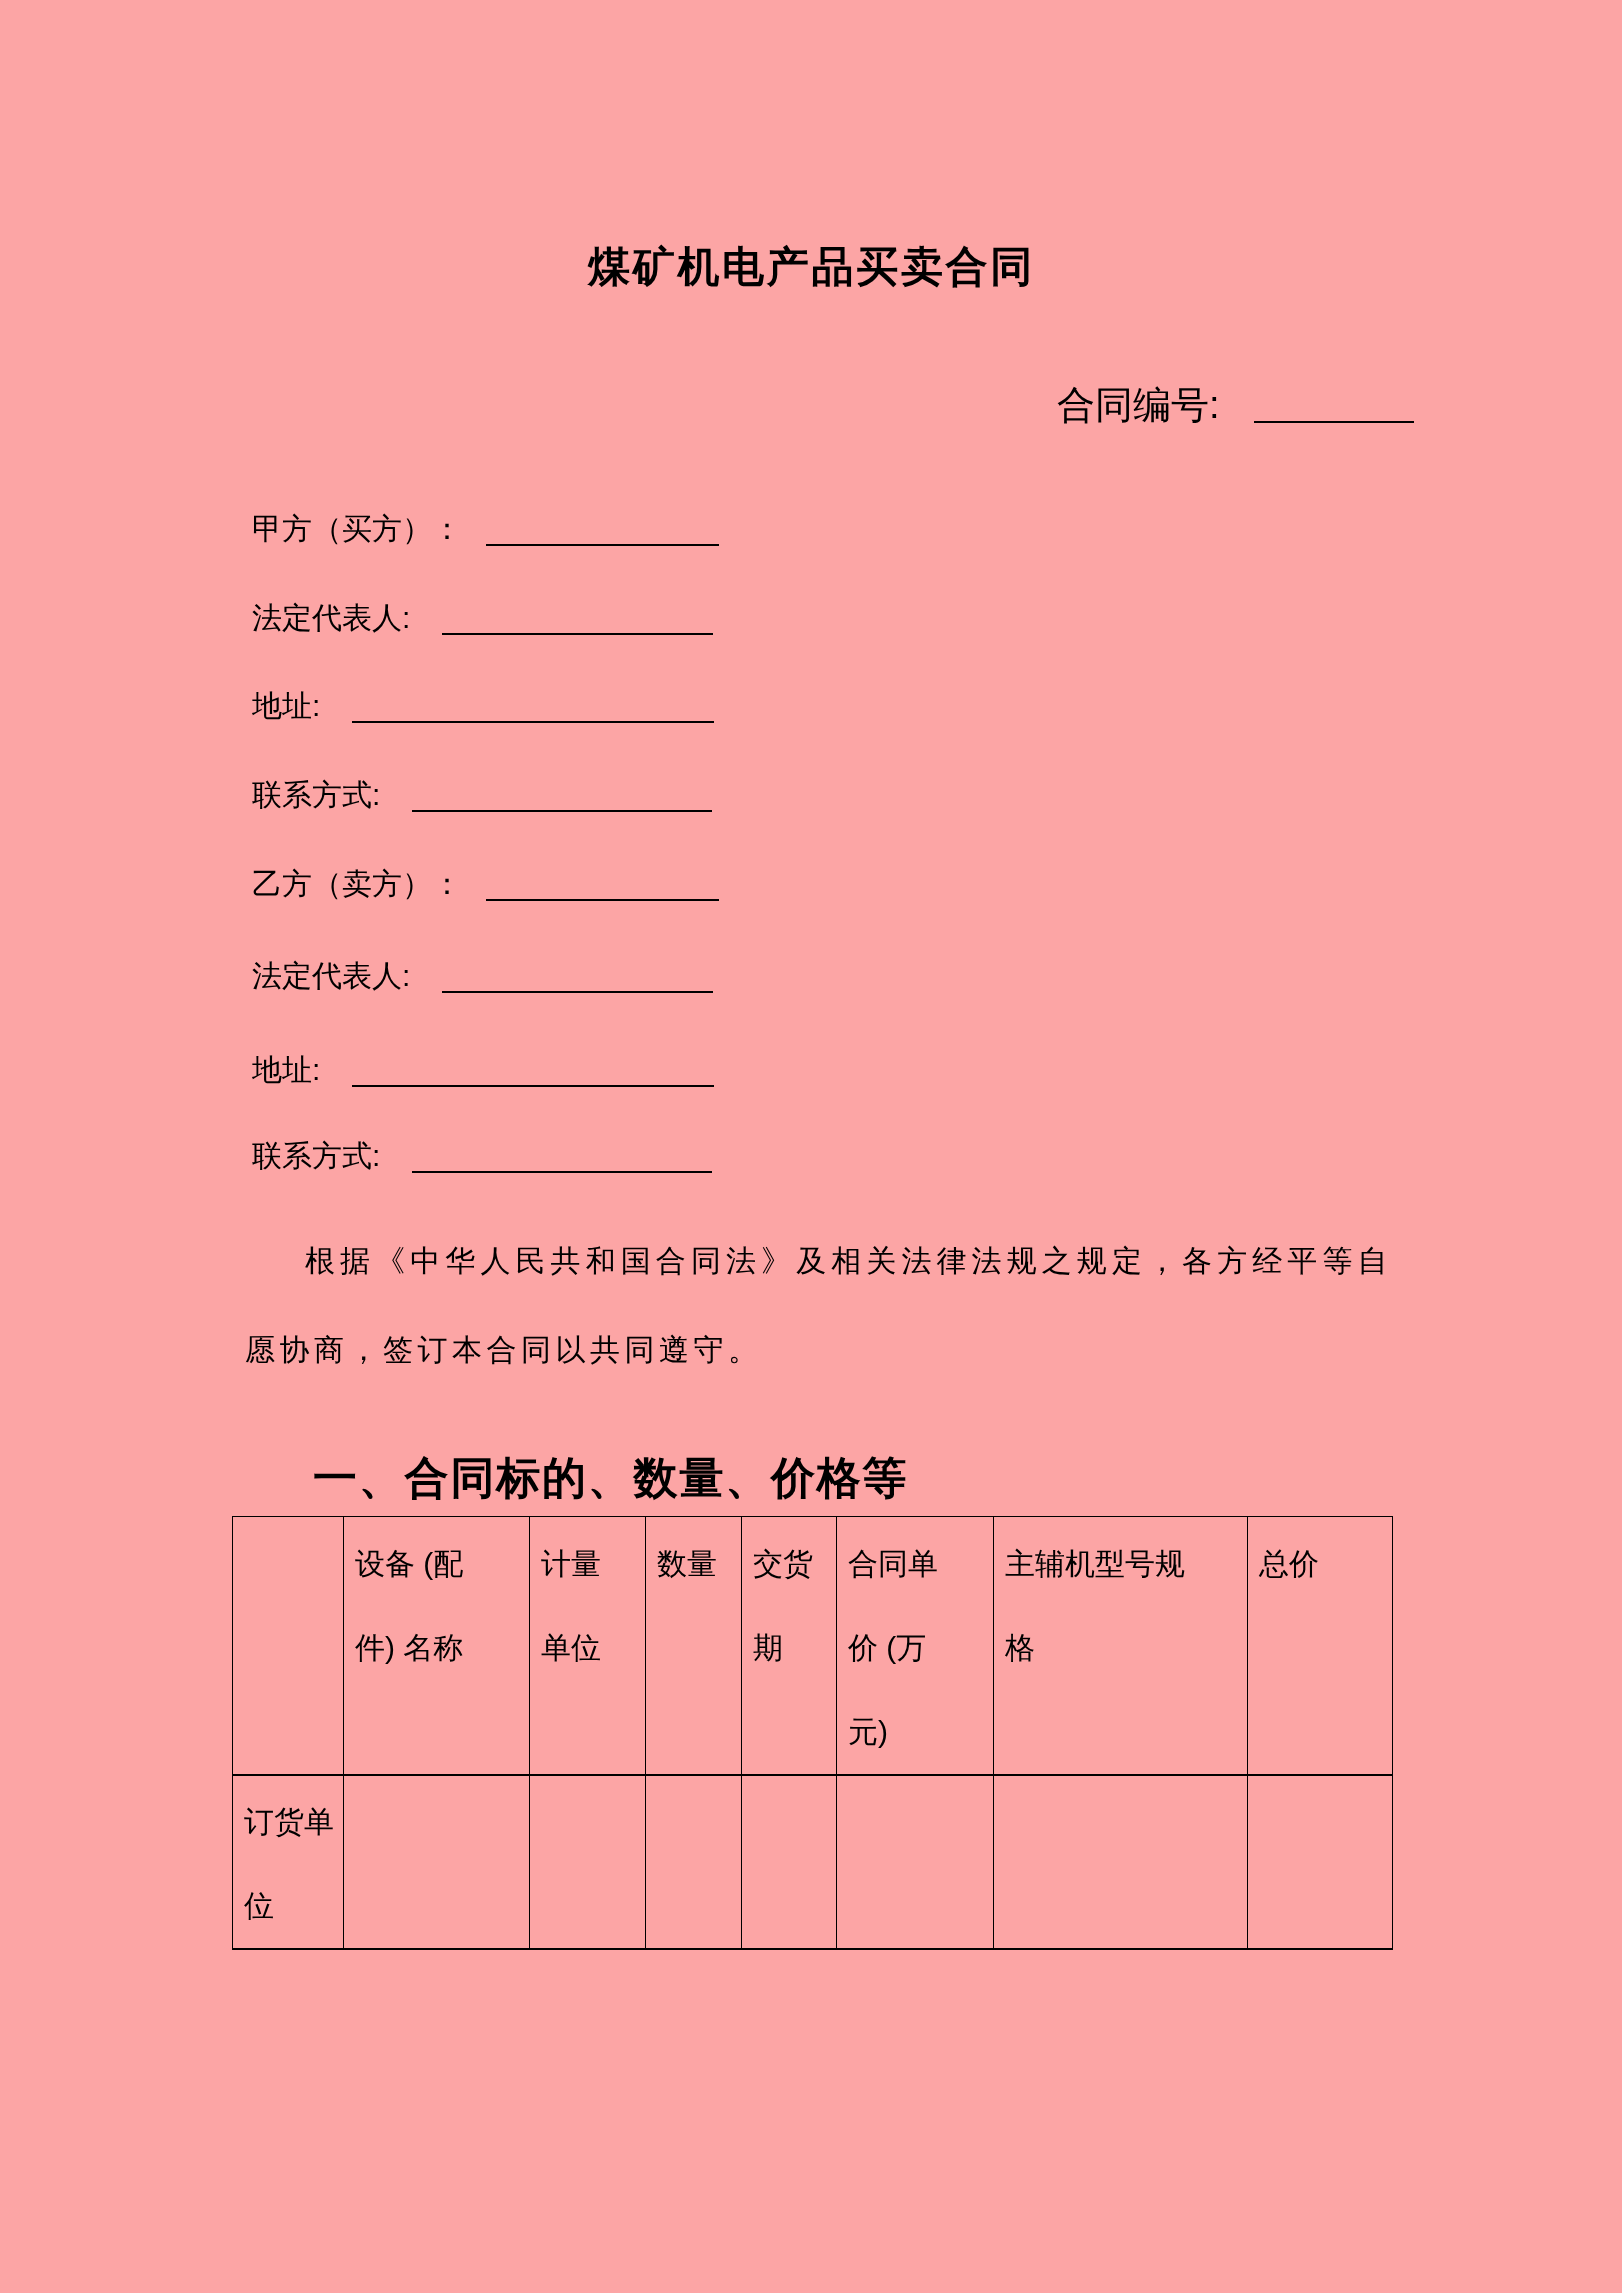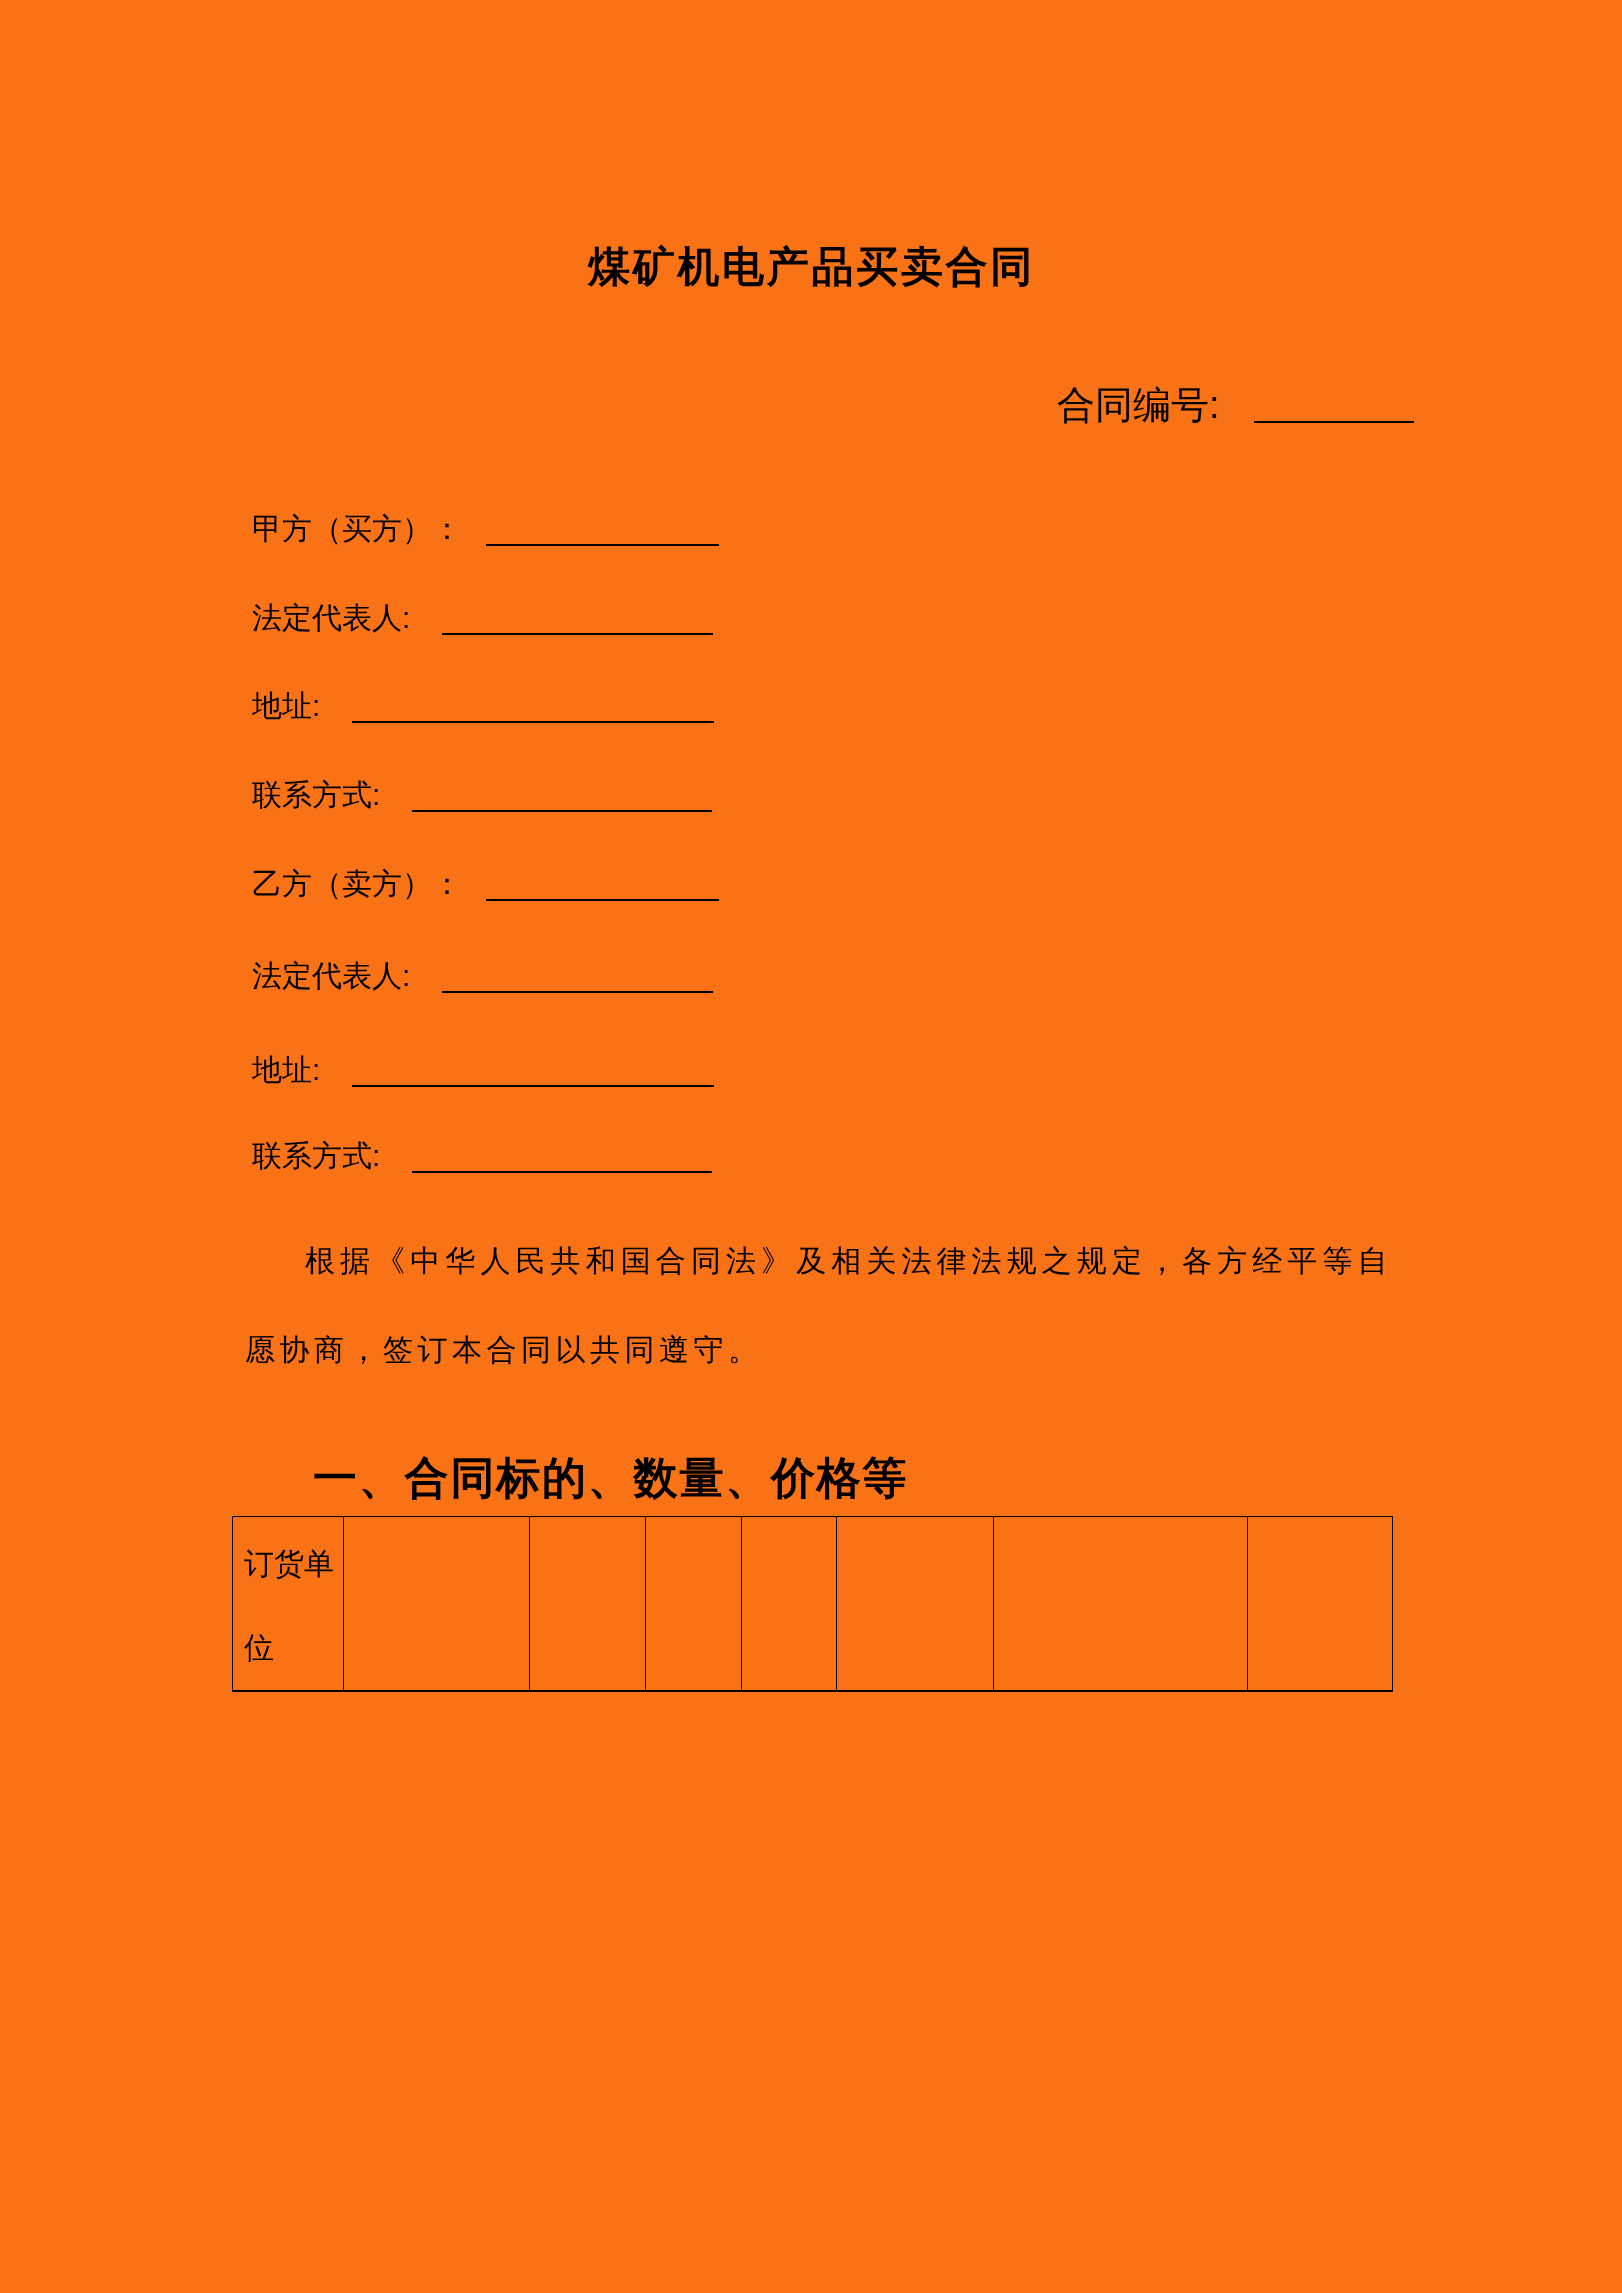--- a/index.html
+++ b/index.html
@@ -1,20 +1,20 @@
 <!DOCTYPE html>
 <html style="font-size:14.5px"><head>
 <meta charset="utf-8">
 <style>
   html,body { margin:0; padding:0; background:#e8e8e8; }
   .page {
     position:relative;
     width:1623px; height:2294px;
     margin:0 auto;
-    background:#f97316;
+    background:#fca5a5;
     color:#000000;
     font-family:"Liberation Sans","DejaVu Sans",sans-serif;
     overflow:hidden;
   }
   .title {
     position:absolute; top:242px; left:0; width:100%;
     margin:0; text-align:center;
     font-size:42px; font-weight:700; letter-spacing:2.7px;
     line-height:1.2;
   }
@@ -109,20 +109,30 @@
       <col style="width:111px;">
       <col style="width:186px;">
       <col style="width:116px;">
       <col style="width:96px;">
       <col style="width:95px;">
       <col style="width:157px;">
       <col style="width:254px;">
       <col style="width:145px;">
     </colgroup>
     <tbody>
+      <tr class="header-row">
+        <th></th>
+        <th>设备 (配件) 名称</th>
+        <th>计量单位</th>
+        <th>数量</th>
+        <th>交货期</th>
+        <th>合同单价 (万元)</th>
+        <th>主辅机型号规格</th>
+        <th>总价</th>
+      </tr>
       <tr class="row-1">
         <td class="row-label">订货单位</td>
         <td></td>
         <td></td>
         <td></td>
         <td></td>
         <td></td>
         <td></td>
         <td></td>
       </tr>

